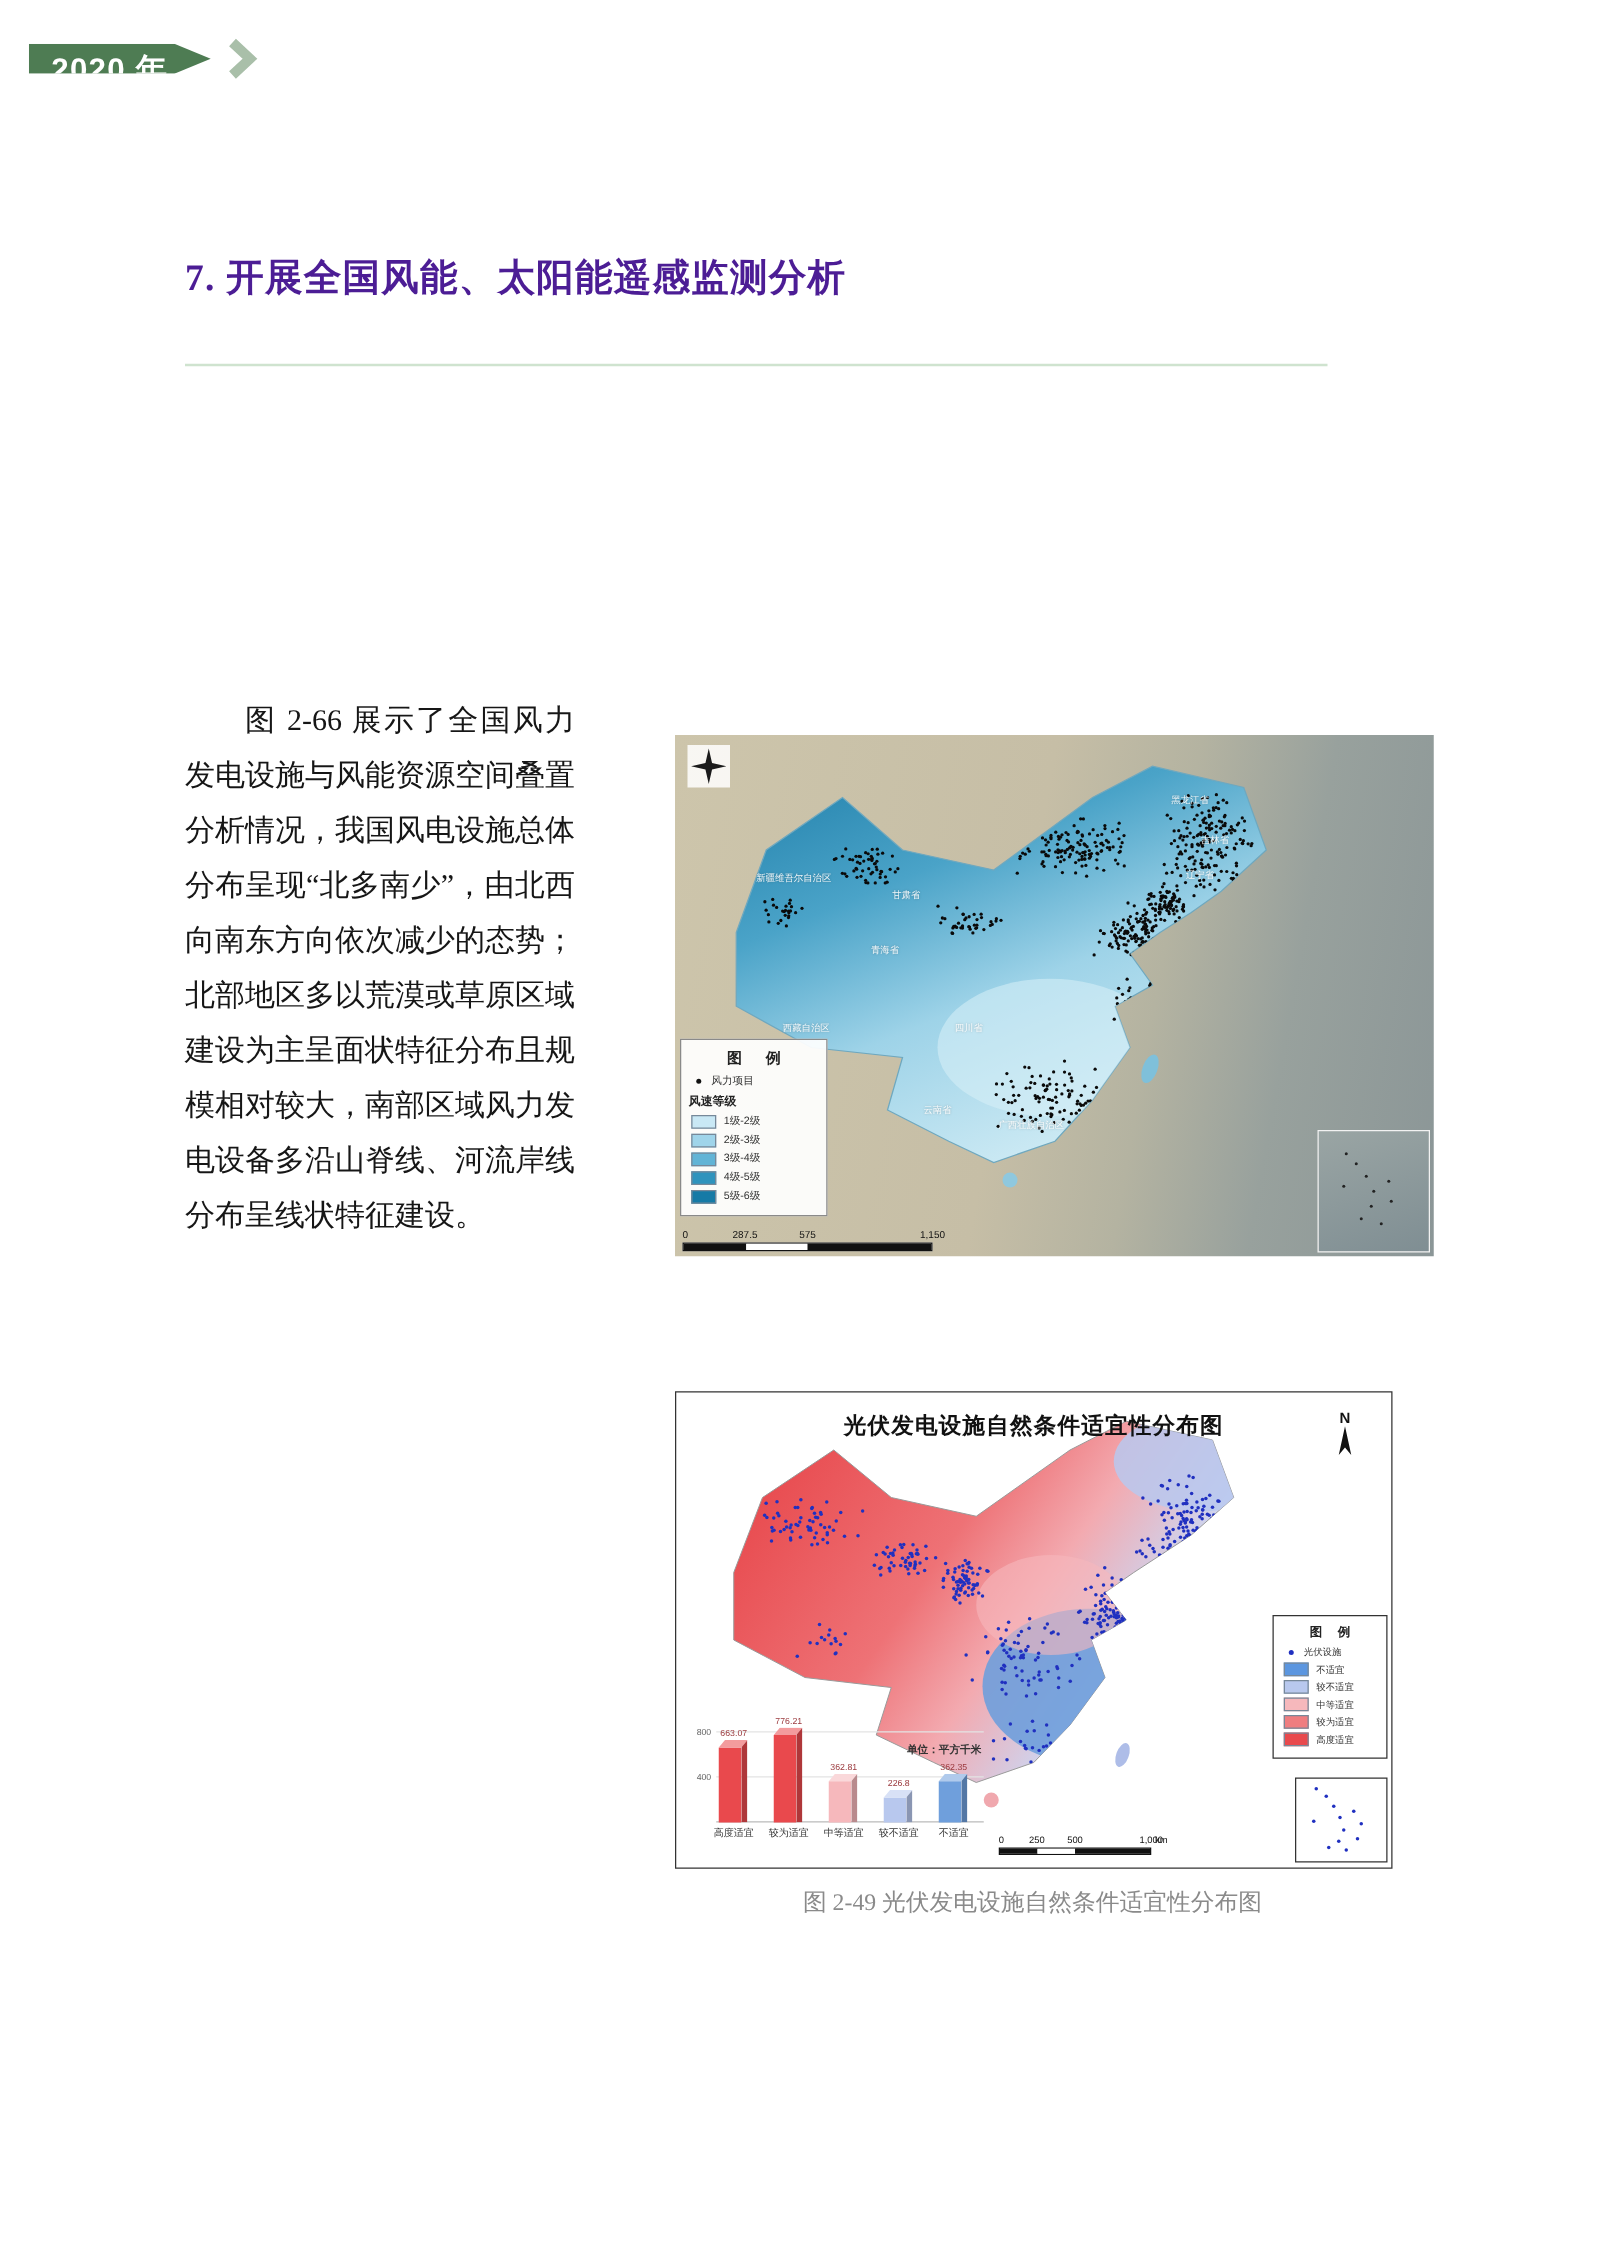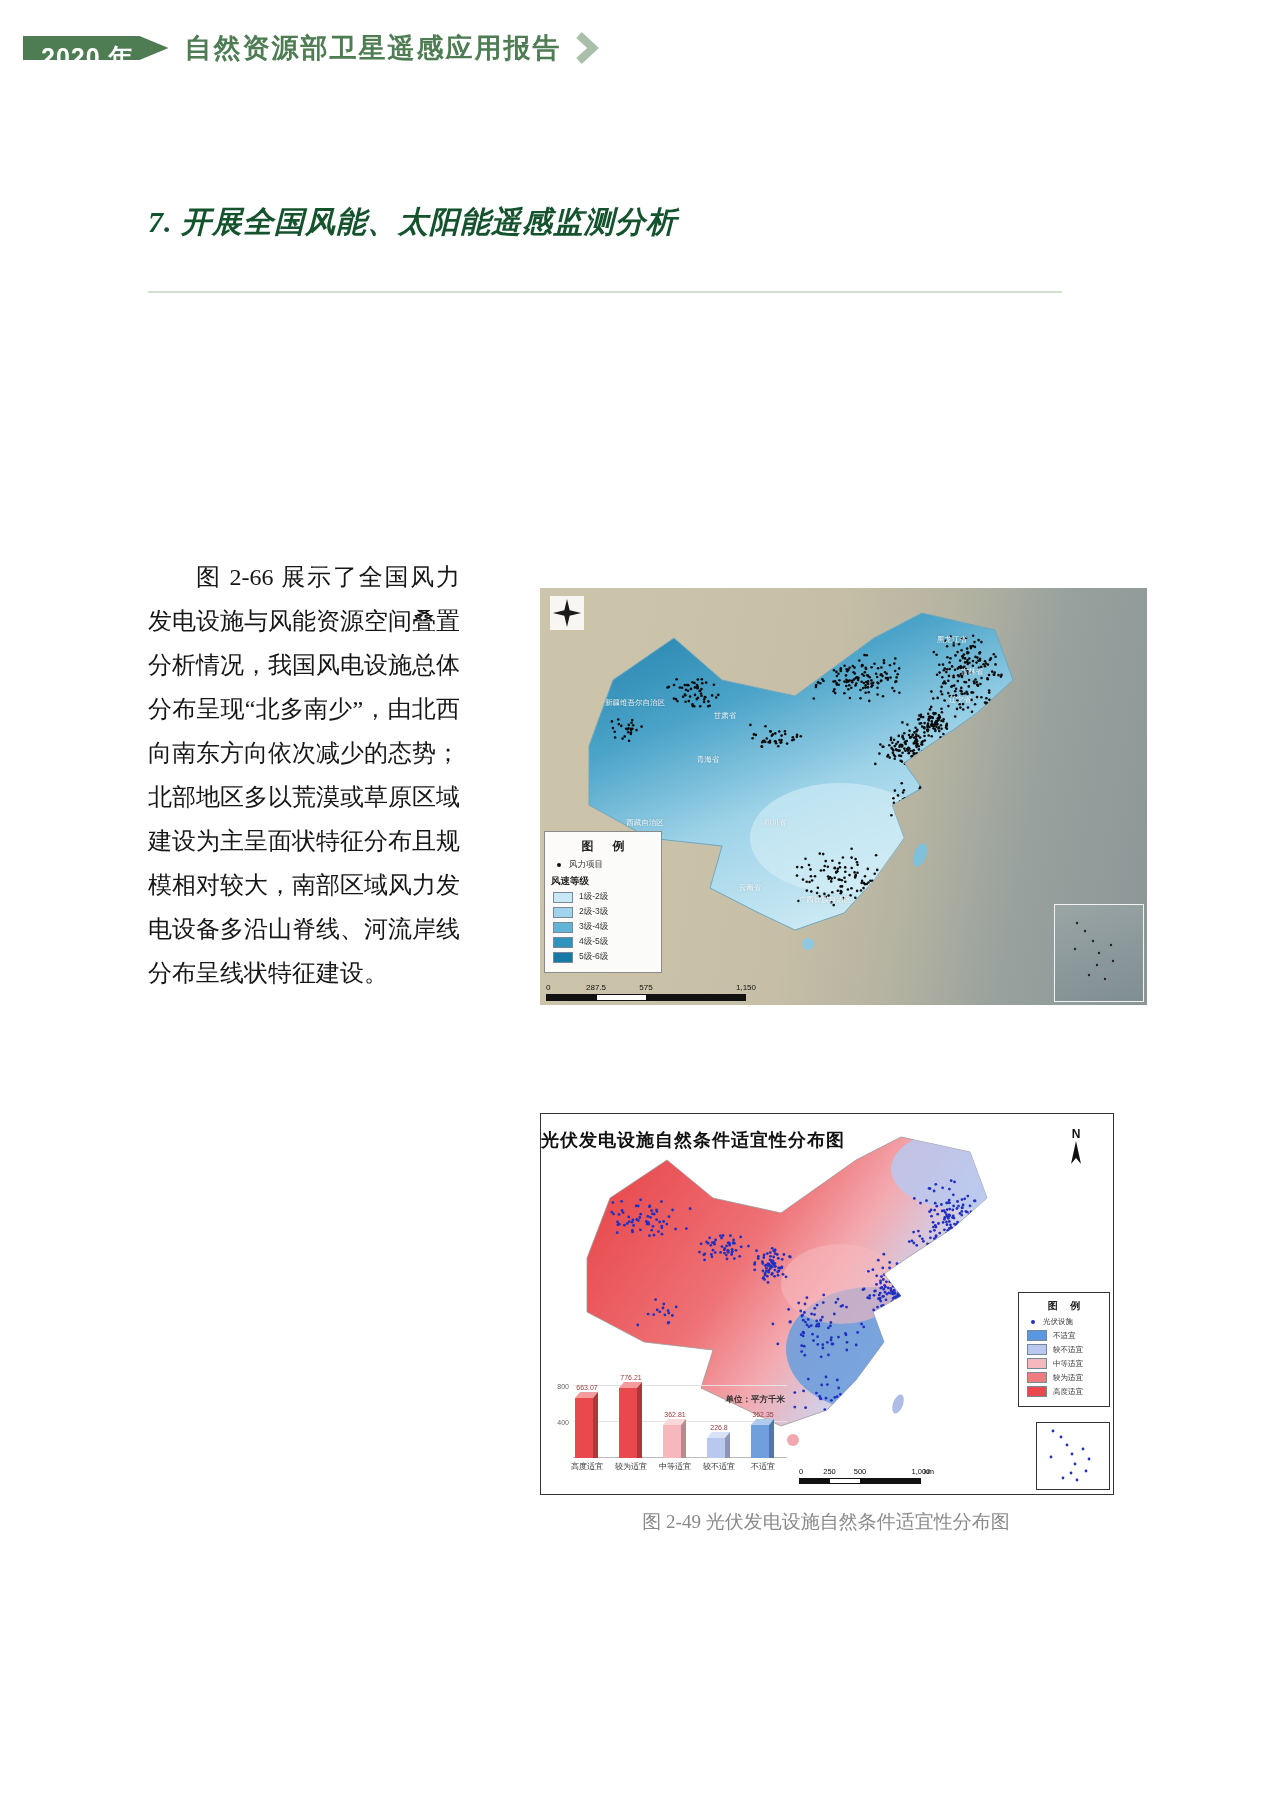--- a/index.html
+++ b/index.html
@@ -10,21 +10,21 @@
   .header{position:absolute;left:23px;top:30px;display:flex;align-items:center;}
   .badge{height:24px;line-height:42px;padding:0 34px 0 18px;background:#4e7c53;color:#ffffff;
          font-size:25px;font-weight:bold;font-family:"Liberation Sans",sans-serif;
          clip-path:polygon(0 0,80% 0,100% 50%,80% 100%,0 100%);letter-spacing:1px;}
   .htitle{margin-left:16px;color:#4e7c53;font-size:27px;font-weight:600;letter-spacing:2px;
           font-family:"Liberation Sans",sans-serif;}
   .chev{margin-left:12px;display:flex;align-items:center;}
 
   
   .section-heading{position:absolute;left:148px;top:202px;font-size:30px;font-weight:bold;
-                   color:#14532d;letter-spacing:1px;font-style:italic;}
+                   color:#4c1d95;letter-spacing:1px;}
   .divider{position:absolute;left:148px;top:291px;width:914px;height:2px;background:#cfe3cf;}
   .intro{position:absolute;left:148px;top:286px;width:914px;font-size:24px;line-height:44px;
          text-align:justify;text-indent:2em;margin:0;}
 
   
   .columns{position:absolute;left:148px;top:555px;width:1010px;height:1120px;}
   .leftcol{position:absolute;left:0;top:0;width:312px;font-size:24px;line-height:44px;
            text-align:justify;}
   .leftcol p{margin:0;text-indent:2em;}
   .leftcol p + p{margin-top:16px;}
@@ -58,21 +58,21 @@
   .sb-nums span:first-child{transform:none;}
   .sb-bar{display:flex;height:5px;border:1px solid #111;background:#fff;}
   .sb-bar i{display:block;height:100%;}
   .inset1{position:absolute;right:3px;bottom:3px;width:88px;height:96px;border:1px solid #f2f2f2;
           background:linear-gradient(160deg,#9aa5a4,#7f8e93);}
   .fig-caption{margin-top:14px;text-align:center;font-size:19px;color:#8a8a8a;}
 
   
   .map2{position:relative;margin-top:108px;width:572px;height:380px;background:#ffffff;
         border:1px solid #333;overflow:hidden;}
-  .map-title2{position:absolute;top:14px;left:0;right:0;font-size:18px;
+  .map-title2{position:absolute;top:14px;left:0;right:0;text-align:center;font-size:18px;
               font-weight:bold;color:#111;font-family:"Liberation Sans",sans-serif;letter-spacing:1px;}
   .north{position:absolute;right:30px;top:14px;text-align:center;color:#111;
          font-family:"Liberation Sans",sans-serif;}
   .north .nl{font-size:12px;font-weight:bold;display:block;line-height:12px;}
   .legend2{right:3px;top:178px;width:78px;background:#ffffff;border:1px solid #333;}
   .inset2{position:absolute;right:3px;bottom:4px;width:72px;height:66px;border:1px solid #333;background:#fff;}
 
   
   .barchart{position:absolute;left:10px;bottom:18px;width:240px;height:104px;
             font-family:"Liberation Sans",sans-serif;}
@@ -90,21 +90,20 @@
 
   .page-number{position:absolute;left:0;right:0;top:1740px;text-align:center;font-size:22px;color:#2b2b2b;}
 </style>
 </head>
 <body>
 
 <div class="page">
 
   <div class="header">
     <div class="badge">2020 年</div>
-    <div class="htitle">自然资源部卫星遥感应用报告</div>
     <div class="chev">
       <svg width="26" height="34" viewBox="0 0 26 34">
           <polyline points="5,4 19,17 5,30" fill="none" stroke="#a9bfa9" stroke-width="8" stroke-linecap="butt"></polyline>
         </svg>
     </div>
   </div>
 
   <div class="section-heading">7. 开展全国风能、太阳能遥感监测分析</div>
   <div class="divider"></div>
 

